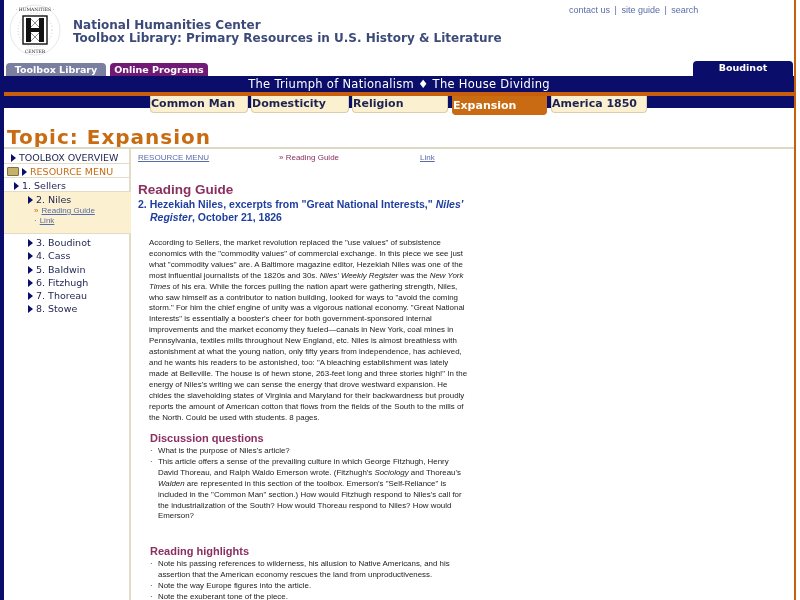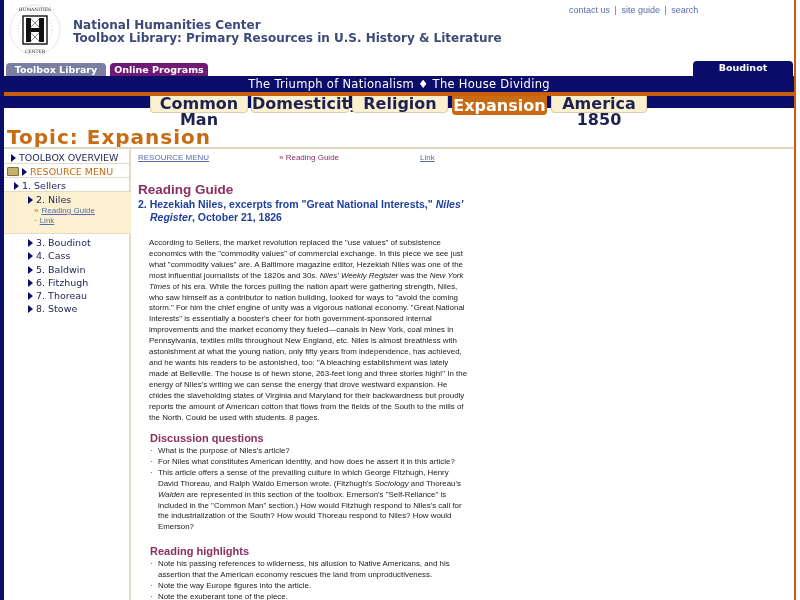--- a/index.html
+++ b/index.html
@@ -19,21 +19,21 @@
 
   .tab-top { position: absolute; top: 63px; height: 13px; font-family: "DejaVu Sans", sans-serif; font-weight: bold; font-size: 9.5px; color: #ffffff; text-align: center; line-height: 13px; border-radius: 4px 4px 0 0; }
   .tab-library { left: 6px; width: 100px; background: #7a7fa0; }
   .tab-online { left: 110px; width: 98px; background: #701a75; }
   .tab-toolbox { left: 693px; width: 100px; background: #0b0d6a; top: 61px; height: 15px; }
 
   .nav-bar { position: absolute; left: 4px; top: 76px; width: 790px; height: 32px; background: #0b0d6a; }
   .nav-title { position: absolute; left: 0; width: 790px; top: 1px; text-align: center; color: #ffffff; font-family: "DejaVu Sans", sans-serif; font-size: 11.5px; line-height: 14px; letter-spacing: 0.3px; }
   .orange-rule { position: absolute; left: 4px; top: 92px; width: 790px; height: 4px; background: #c85f0c; }
 
-  .topic-tab { position: absolute; top: 96px; height: 17px; background: #fbf0cf; border: 1px solid #d8cfae; border-top: none; border-radius: 0 0 4px 4px; font-family: "DejaVu Sans", sans-serif; font-weight: bold; font-size: 16px; color: #1d2250; text-align: center; line-height: 16px; cursor: pointer; }
+  .topic-tab { position: absolute; top: 96px; height: 17px; background: #fbf0cf; border: 1px solid #d8cfae; border-top: none; border-radius: 0 0 4px 4px; font-family: "DejaVu Sans", sans-serif; font-weight: bold; font-size: 11px; color: #1d2250; line-height: 16px; cursor: pointer; }
   .topic-tab.active { background: #c86b13; color: #ffffff; border-color: #c86b13; height: 19px; line-height: 20px; }
 
   .page-title { position: absolute; left: 7px; top: 125px; font-family: "DejaVu Sans", sans-serif; font-weight: bold; font-size: 20px; color: #c86b13; letter-spacing: 1px; }
 
   .sidebar { position: absolute; left: 4px; top: 149px; width: 127px; height: 451px; background: #ffffff; border-right: 2px solid #e2dcc6; }
   .side-hr { position: absolute; left: 4px; top: 147px; width: 790px; height: 2px; background: #dcd8c2; }
   .side-item { position: absolute; font-family: "DejaVu Sans", sans-serif; font-size: 9.5px; color: #1d2250; cursor: pointer; white-space: nowrap; }
   .side-item .tri { display: inline-block; width: 0; height: 0; border-top: 4px solid transparent; border-bottom: 4px solid transparent; border-left: 5px solid #0b0d6a; margin-right: 3px; vertical-align: -1px; }
   .side-item.orange { color: #c86b13; }
   .side-block { position: absolute; left: 4px; top: 191px; width: 127px; height: 42px; background: #fbf0cf; }
@@ -161,21 +161,20 @@
 <div class="rg-title">
   <span>2. Hezekiah Niles, excerpts from "Great National Interests," </span><i>Niles'</i>
   <span class="indent"><i>Register</i><span>, October 21, 1826</span></span>
 </div>
 
 <div class="body-text"><span>According to Sellers, the market revolution replaced the "use values" of subsistence economics with the "commodity values" of commercial exchange. In this piece we see just what "commodity values" are. A Baltimore magazine editor, Hezekiah Niles was one of the most influential journalists of the 1820s and 30s. </span><i>Niles' Weekly Register</i><span> was the </span><i>New York Times</i><span> of his era. While the forces pulling the nation apart were gathering strength, Niles, who saw himself as a contributor to nation building, looked for ways to "avoid the coming storm." For him the chief engine of unity was a vigorous national economy. "Great National Interests" is essentially a booster's cheer for both government-sponsored internal improvements and the market economy they fueled—canals in New York, coal mines in Pennsylvania, textiles mills throughout New England, etc. Niles is almost breathless with astonishment at what the young nation, only fifty years from independence, has achieved, and he wants his readers to be astonished, too: "A bleaching establishment was lately made at Belleville. The house is of hewn stone, 263-feet long and three stories high!" In the energy of Niles's writing we can sense the energy that drove westward expansion. He chides the slaveholding states of Virginia and Maryland for their backwardness but proudly reports the amount of American cotton that flows from the fields of the South to the mills of the North. Could be used with students. 8 pages.</span></div>
 
 <div class="sec-heading" style="top:432px;">Discussion questions</div>
 <ul class="bullets" style="top:446px;">
   <li>What is the purpose of Niles's article?</li>
-  <li>For Niles what constitutes American identity, and how does he assert it in this article?</li>
   <li><span>This article offers a sense of the prevailing culture in which George Fitzhugh, Henry David Thoreau, and Ralph Waldo Emerson wrote. (Fitzhugh's </span><i>Sociology</i><span> and Thoreau's </span><i>Walden</i><span> are represented in this section of the toolbox. Emerson's "Self-Reliance" is included in the "Common Man" section.) How would Fitzhugh respond to Niles's call for the industrialization of the South? How would Thoreau respond to Niles? How would Emerson?</span></li>
 </ul>
 
 <div class="sec-heading" style="top:545px;">Reading highlights</div>
 <ul class="bullets" style="top:559px;">
   <li>Note his passing references to wilderness, his allusion to Native Americans, and his assertion that the American economy rescues the land from unproductiveness.</li>
   <li>Note the way Europe figures into the article.</li>
   <li>Note the exuberant tone of the piece.</li>
 </ul>
 

